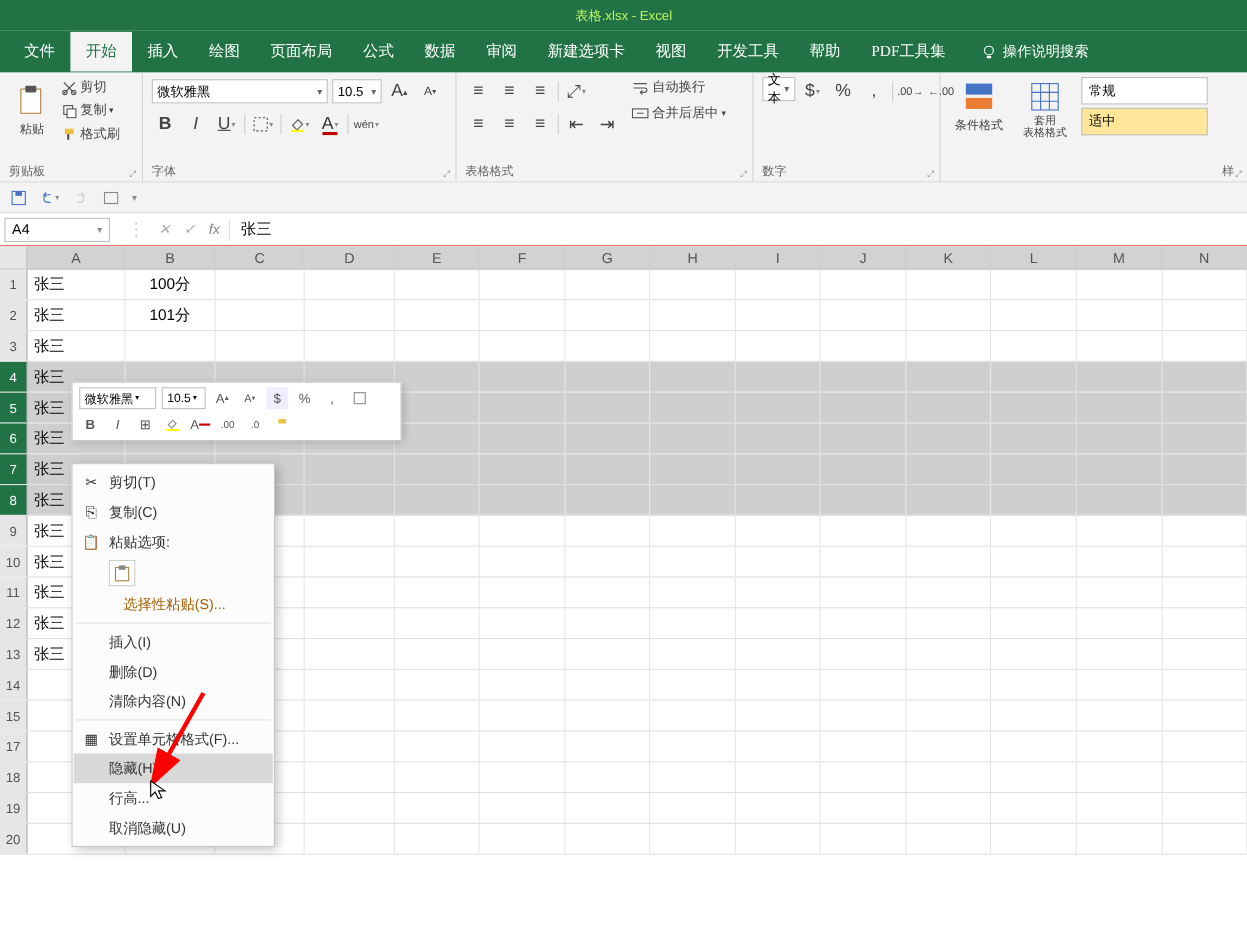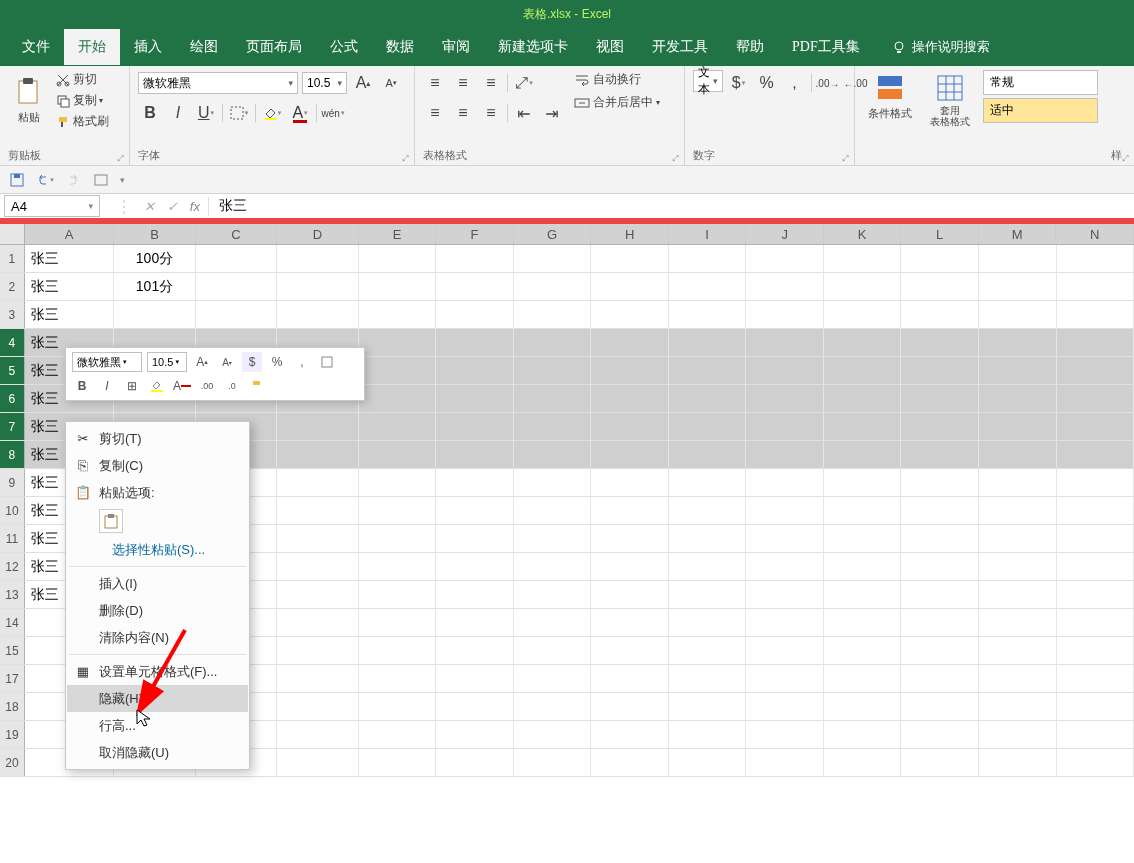--- a/index.html
+++ b/index.html
@@ -37,21 +37,21 @@
 .icon-btn.dd::after { content: "▾"; font-size: 7px; margin-left: 1px; color: #888; }
 
 .styles-box { background: #fff; border: 1px solid #c0c0c0; width: 115px; height: 25px; display: flex; align-items: center; padding: 0 6px; font-size: 12px; }
 .styles-box.accent { background: #ffe699; }
 
 
 .qat { background: #f3f3f3; height: 28px; border-bottom: 1px solid #d4d4d4; display: flex; align-items: center; padding: 0 8px; gap: 10px; }
 .qat-btn { width: 18px; height: 18px; display: flex; align-items: center; justify-content: center; }
 
 
-.formula-bar { height: 30px; border-bottom: 6px solid #ef4444; display: flex; align-items: center; background: #fff; }
+.formula-bar { height: 30px; border-bottom: 1px solid #ef4444; display: flex; align-items: center; background: #fff; }
 .name-box { width: 96px; border: 1px solid #c0c0c0; margin: 2px 0 2px 4px; height: 22px; display: flex; align-items: center; padding: 0 6px; font-size: 13px; justify-content: space-between; }
 .fx-section { display: flex; align-items: center; border-right: 1px solid #e0e0e0; padding: 0 8px; gap: 12px; margin-left: 8px; }
 .fx-btn { color: #888; font-size: 13px; font-style: italic; }
 .formula-input { flex: 1; padding: 0 10px; font-size: 14px; }
 
 
 .sheet { position: relative; }
 .col-headers { display: flex; background: #e6e6e6; border-bottom: 1px solid #b0b0b0; height: 21px; }
 .corner { width: 25px; border-right: 1px solid #b0b0b0; background: #e6e6e6; }
 .col-h { border-right: 1px solid #ccc; display: flex; align-items: center; justify-content: center; font-size: 13px; color: #555; }
@@ -67,21 +67,21 @@
 
 
 .mini-toolbar { position: absolute; left: 65px; top: 347px; background: #fff; border: 1px solid #c8c8c8; box-shadow: 2px 2px 8px rgba(0,0,0,.2); padding: 4px 6px; width: 300px; }
 .mini-row { display: flex; align-items: center; gap: 5px; }
 .mini-combo { background: #fff; border: 1px solid #c0c0c0; height: 20px; display: flex; align-items: center; padding: 0 4px; font-size: 11px; }
 .mini-btn { width: 20px; height: 20px; display: flex; align-items: center; justify-content: center; font-size: 12px; color: #555; }
 
 
 .context-menu { position: absolute; left: 65px; top: 421px; width: 185px; background: #fcfcfc; border: 1px solid #c8c8c8; box-shadow: 3px 3px 10px rgba(0,0,0,.25); padding: 3px 1px; }
 .menu-item { display: flex; align-items: center; height: 27px; padding: 0 8px 0 32px; font-size: 13px; color: #333; position: relative; }
-.menu-item.disabled { color: #0369a1; padding-left: 45px; }
+.menu-item.disabled { color: #a16207; padding-left: 45px; }
 .menu-item.hover { background: #d8d8d8; }
 .menu-icon { position: absolute; left: 8px; width: 16px; height: 16px; display: flex; align-items: center; justify-content: center; }
 .menu-paste-opts { padding-left: 32px; height: 30px; display: flex; align-items: center; }
 .paste-opt-btn { width: 24px; height: 24px; border: 1px solid #ccc; margin-right: 4px; display: flex; align-items: center; justify-content: center; background: #fff; }
 
 
 .red-arrow { position: absolute; left: 120px; top: 625px; pointer-events: none; }
 
 
 .cw-A { width: 90px; } .cw-B { width: 82px; } .cw-C { width: 82px; } .cw-D { width: 82px; }

